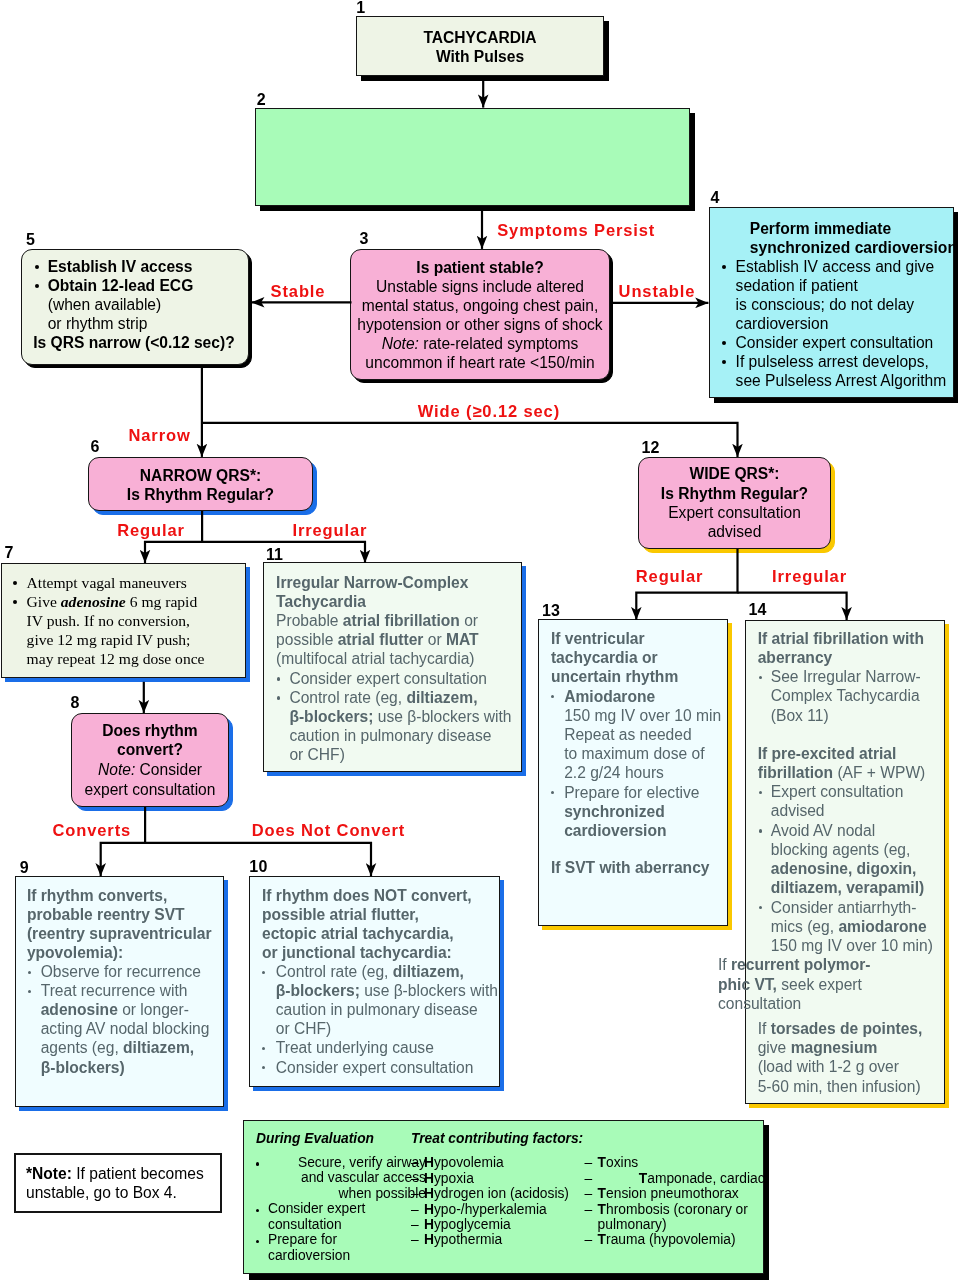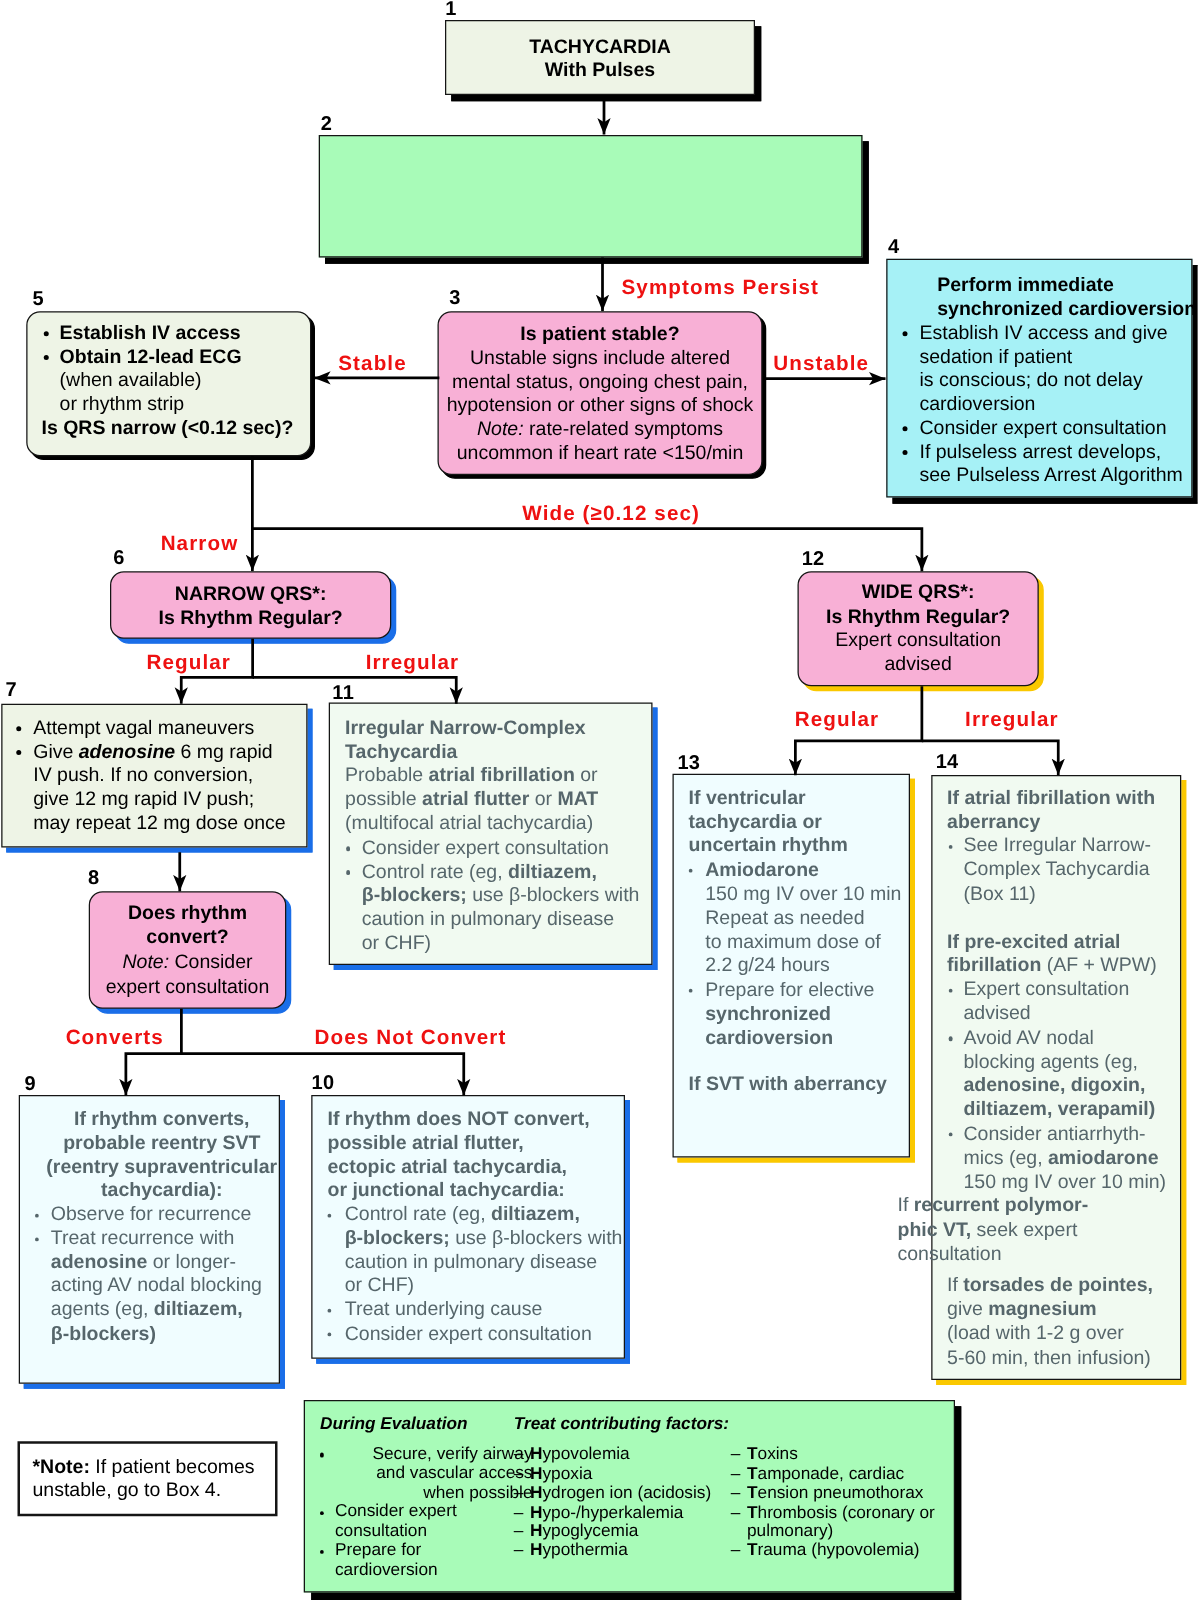--- a/index.html
+++ b/index.html
@@ -77,41 +77,41 @@
 <div class="box rr" style="left:92px;top:461px;width:225px;height:54px;background:#1a6ee8;border:1.7px solid #1a6ee8;"></div>
 <div class="box rr" style="left:88px;top:457px;width:225px;height:54px;background:#f8b0d6;border-width:1.7px;"></div>
 <div class="bnum" style="left:90.5px;top:438.5px;">6</div>
 <div class="txt ctr" style="left:88px;top:467.293px;width:225px;font-size:15.6px;line-height:18.6px;">
 <div><b>NARROW QRS*:</b></div>
 <div><b>Is Rhythm Regular?</b></div>
 </div>
 <div class="box" style="left:5.2px;top:567px;width:244.6px;height:115px;background:#1a6ee8;border:1.7px solid #1a6ee8;"></div>
 <div class="box" style="left:1.2px;top:563px;width:244.6px;height:115px;background:#eef4e6;border-width:1.7px;"></div>
 <div class="bnum" style="left:4.4px;top:545px;">7</div>
-<ul class="bl bigdot" style="left:13.4px;top:572.543px;width:232px;font-size:15.6px;line-height:19.1px;">
+<ul class="bl bigdot" style="left:13.4px;top:572.543px;width:232px;font-size:15.6px;line-height:19.1px;font-family:Liberation Serif, serif;">
 <li style="padding-left:13.2px;">Attempt vagal maneuvers</li>
 <li style="padding-left:13.2px;">Give <b><i>adenosine</i></b> 6 mg rapid<br>IV push. If no conversion,<br>give 12 mg rapid IV push;<br>may repeat 12 mg dose once</li>
 </ul>
 <div class="box rr" style="left:75px;top:717px;width:158px;height:94px;background:#1a6ee8;border:1.7px solid #1a6ee8;"></div>
 <div class="box rr" style="left:71px;top:713px;width:158px;height:94px;background:#f8b0d6;border-width:1.7px;"></div>
 <div class="bnum" style="left:70.4px;top:695.4px;">8</div>
 <div class="txt ctr" style="left:71px;top:720.893px;width:158px;font-size:15.6px;line-height:19.6px;">
 <div><b>Does rhythm</b></div>
 <div><b>convert?</b></div>
 <div><i>Note:</i> Consider</div>
 <div>expert consultation</div>
 </div>
 <div class="box" style="left:19px;top:880px;width:209px;height:231px;background:#1a6ee8;border:1.7px solid #1a6ee8;"></div>
 <div class="box" style="left:15px;top:876px;width:209px;height:231px;background:#f0fdff;border-width:1.7px;"></div>
 <div class="bnum" style="left:19.7px;top:859.6px;">9</div>
-<div class="txt grey" style="left:26.9px;top:886.068px;width:205px;font-size:15.6px;line-height:19.05px;text-align:center;">
+<div class="txt grey" style="left:26.9px;top:886.068px;width:205px;font-size:15.6px;line-height:19.05px;">
 <div><b>If rhythm converts,</b></div>
 <div><b>probable reentry SVT</b></div>
 <div><b>(reentry supraventricular</b></div>
-<div><b>tachycardia):</b></div>
+<div><b>ypovolemia):</b></div>
 </div>
 <ul class="bl grey" style="left:28.1px;top:962.268px;width:205px;font-size:15.6px;line-height:19.05px;">
 <li style="padding-left:12.6px;">Observe for recurrence</li>
 <li style="padding-left:12.6px;">Treat recurrence with<br><b>adenosine</b> or longer-<br>acting AV nodal blocking<br>agents (eg, <b>diltiazem,</b><br><b>β-blockers)</b></li>
 </ul>
 <div class="box" style="left:253px;top:880px;width:251px;height:211px;background:#1a6ee8;border:1.7px solid #1a6ee8;"></div>
 <div class="box" style="left:249px;top:876px;width:251px;height:211px;background:#f0fdff;border-width:1.7px;"></div>
 <div class="bnum" style="left:249.3px;top:858.8px;">10</div>
 <div class="txt grey" style="left:262px;top:886.068px;width:245px;font-size:15.6px;line-height:19.05px;">
 <div><b>If rhythm does NOT convert,</b></div>
@@ -195,21 +195,21 @@
 <ul class="dash " style="left:411px;top:1155.19px;width:180px;font-size:13.8px;line-height:15.45px;">
 <li style="padding-left:13px;"><b>H</b>ypovolemia</li>
 <li style="padding-left:13px;"><b>H</b>ypoxia</li>
 <li style="padding-left:13px;"><b>H</b>ydrogen ion (acidosis)</li>
 <li style="padding-left:13px;"><b>H</b>ypo-/hyperkalemia</li>
 <li style="padding-left:13px;"><b>H</b>ypoglycemia</li>
 <li style="padding-left:13px;"><b>H</b>ypothermia</li>
 </ul>
 <ul class="dash " style="left:584.6px;top:1155.19px;width:180px;font-size:13.8px;line-height:15.45px;">
 <li style="padding-left:13px;"><b>T</b>oxins</li>
-<li style="padding-left:13px;"><b>T</b>amponade, cardiac</li>
+<li style="padding-left:13px;text-align:right;"><b>T</b>amponade, cardiac</li>
 <li style="padding-left:13px;"><b>T</b>ension pneumothorax</li>
 <li style="padding-left:13px;"><b>T</b>hrombosis (coronary or<br>pulmonary)</li>
 <li style="padding-left:13px;"><b>T</b>rauma (hypovolemia)</li>
 </ul>
 <div class="lbl" style="left:497.2px;top:221.5px;">Symptoms Persist</div>
 <div class="lbl" style="left:270.6px;top:282.8px;">Stable</div>
 <div class="lbl" style="left:618.6px;top:283.2px;">Unstable</div>
 <div class="lbl" style="left:417.8px;top:402.9px;">Wide (≥0.12 sec)</div>
 <div class="lbl" style="left:128.5px;top:426.8px;">Narrow</div>
 <div class="lbl" style="left:117.2px;top:521.7px;">Regular</div>

